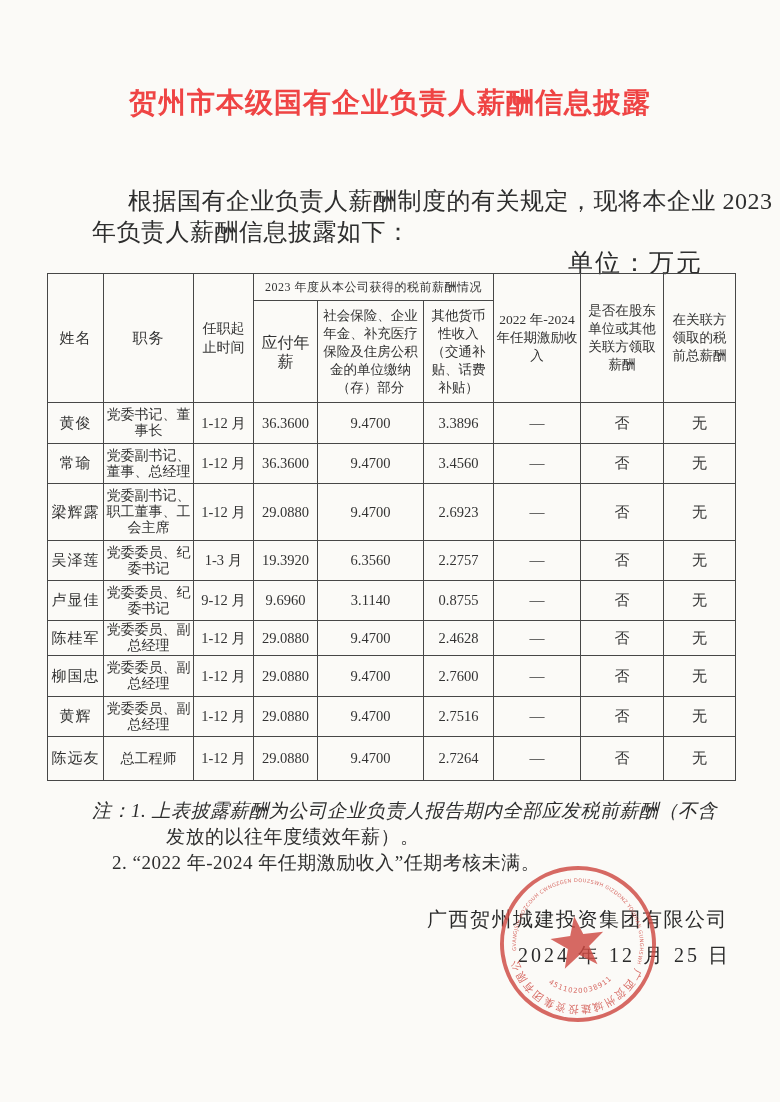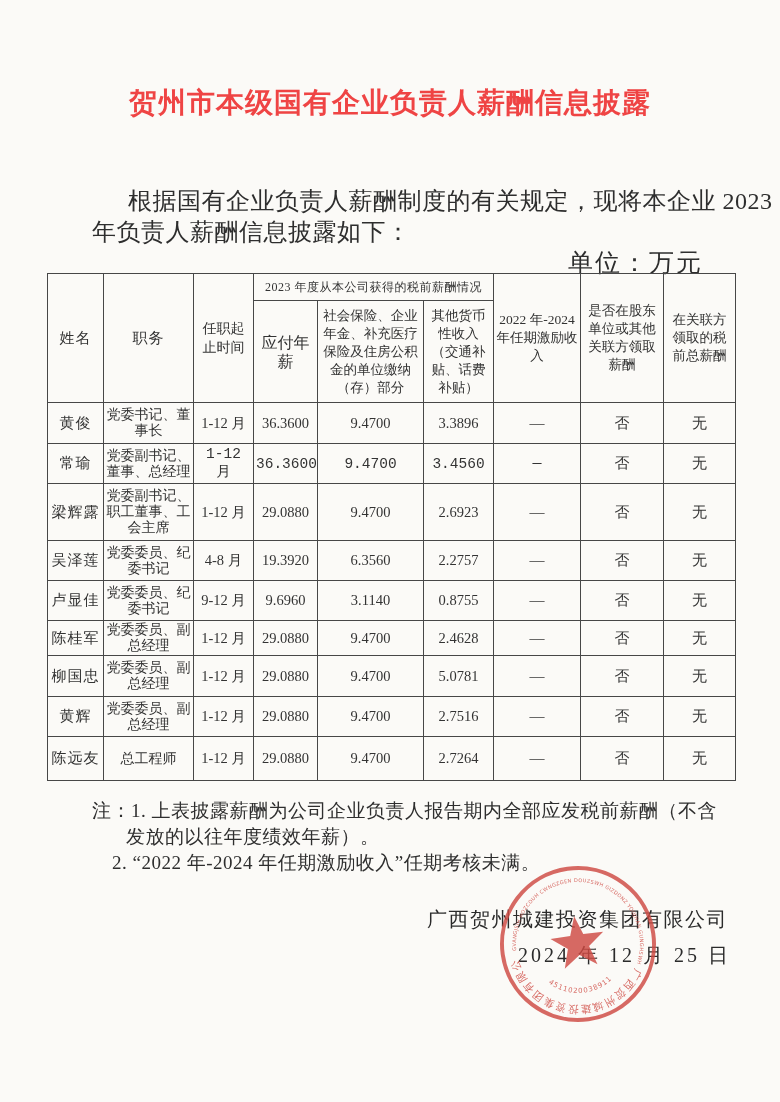--- a/index.html
+++ b/index.html
@@ -37,42 +37,42 @@
   }
   tr.group-row { height:27px; }
   tr.sub-row   { height:102px; }
   th.group-head { font-size:12px; letter-spacing:0.5px; }
   th.small-head { font-size:13.5px; line-height:18px; }
   th.name-head, th.pos-head { font-size:15px; letter-spacing:1px; }
   th.tenure-head { font-size:14px; line-height:19px; padding:0 8px; }
   th.pay-head { font-size:16px; line-height:19px; padding:0 12px; }
 
   tbody tr { height:41px; }
-  tbody tr:nth-child(2) { height:40px;font-family:Liberation Mono, monospace; }
+  tbody tr:nth-child(2) { height:40px; }
   tbody tr:nth-child(3) { height:57px; }
   tbody tr:nth-child(4), tbody tr:nth-child(5) { height:40px; }
   tbody tr:nth-child(6) { height:32px; }
   tbody tr:nth-child(8) { height:40px; }
   tbody tr:nth-child(9) { height:44px; }
 
   td[data-name="cell-name"] { font-size:15px; letter-spacing:1px; }
   td[data-name="cell-position"] { font-size:14px; line-height:16px;
     text-align:left; padding-left:8px; padding-right:2px; }
   td[data-name="cell-tenure"],
   td[data-name="cell-salary"],
   td[data-name="cell-insurance"],
   td[data-name="cell-other"] { font-size:14.5px; }
   td[data-name="cell-incentive"] { font-size:15px; color:#4a4a4a; }
   td[data-name="cell-related"],
   td[data-name="cell-related_total"] { font-size:15px; }
 
   .notes { position:absolute; top:798px; left:92px; width:620px;
     font-size:19px; line-height:26px; letter-spacing:0.5px; }
-  .note-l1 { white-space:nowrap; }
-  .note-l2 { margin-left:34px; white-space:nowrap; }
+  .note-l1 { white-space:nowrap;font-style:italic; }
+  .note-l2 { margin-left:74px; white-space:nowrap; }
   .note-l3 { margin-left:20px; white-space:nowrap; }
 
   .company-name { position:absolute; top:906px; left:427px;
     font-size:20px; letter-spacing:1.5px; white-space:nowrap; color:#2b2b2b; }
   .disclosure-date { position:absolute; top:942px; left:518px;
     font-size:20px; letter-spacing:3px; white-space:nowrap; color:#2b2b2b; }
 
   .stamp { position:absolute; top:859px; left:493px; opacity:0.82; }
   .zh-latin { font-size:5px; letter-spacing:0.4px; font-family:"DejaVu Sans", sans-serif; }
   .zh-cjk   { font-size:10.5px; letter-spacing:1.5px; }
@@ -150,21 +150,21 @@
           <td data-name="cell-salary">29.0880</td>
           <td data-name="cell-insurance">9.4700</td>
           <td data-name="cell-other">2.6923</td>
           <td data-name="cell-incentive">—</td>
           <td data-name="cell-related">否</td>
           <td data-name="cell-related_total">无</td>
         </tr>
         <tr data-name="table-row">
           <td data-name="cell-name">吴泽莲</td>
           <td data-name="cell-position">党委委员、纪委书记</td>
-          <td data-name="cell-tenure">4-8 月</td>
+          <td data-name="cell-tenure">1-3 月</td>
           <td data-name="cell-salary">19.3920</td>
           <td data-name="cell-insurance">6.3560</td>
           <td data-name="cell-other">2.2757</td>
           <td data-name="cell-incentive">—</td>
           <td data-name="cell-related">否</td>
           <td data-name="cell-related_total">无</td>
         </tr>
         <tr data-name="table-row">
           <td data-name="cell-name">卢显佳</td>
           <td data-name="cell-position">党委委员、纪委书记</td>
@@ -186,21 +186,21 @@
           <td data-name="cell-incentive">—</td>
           <td data-name="cell-related">否</td>
           <td data-name="cell-related_total">无</td>
         </tr>
         <tr data-name="table-row">
           <td data-name="cell-name">柳国忠</td>
           <td data-name="cell-position">党委委员、副总经理</td>
           <td data-name="cell-tenure">1-12 月</td>
           <td data-name="cell-salary">29.0880</td>
           <td data-name="cell-insurance">9.4700</td>
-          <td data-name="cell-other">5.0781</td>
+          <td data-name="cell-other">2.7600</td>
           <td data-name="cell-incentive">—</td>
           <td data-name="cell-related">否</td>
           <td data-name="cell-related_total">无</td>
         </tr>
         <tr data-name="table-row">
           <td data-name="cell-name">黄辉</td>
           <td data-name="cell-position">党委委员、副总经理</td>
           <td data-name="cell-tenure">1-12 月</td>
           <td data-name="cell-salary">29.0880</td>
           <td data-name="cell-insurance">9.4700</td>

